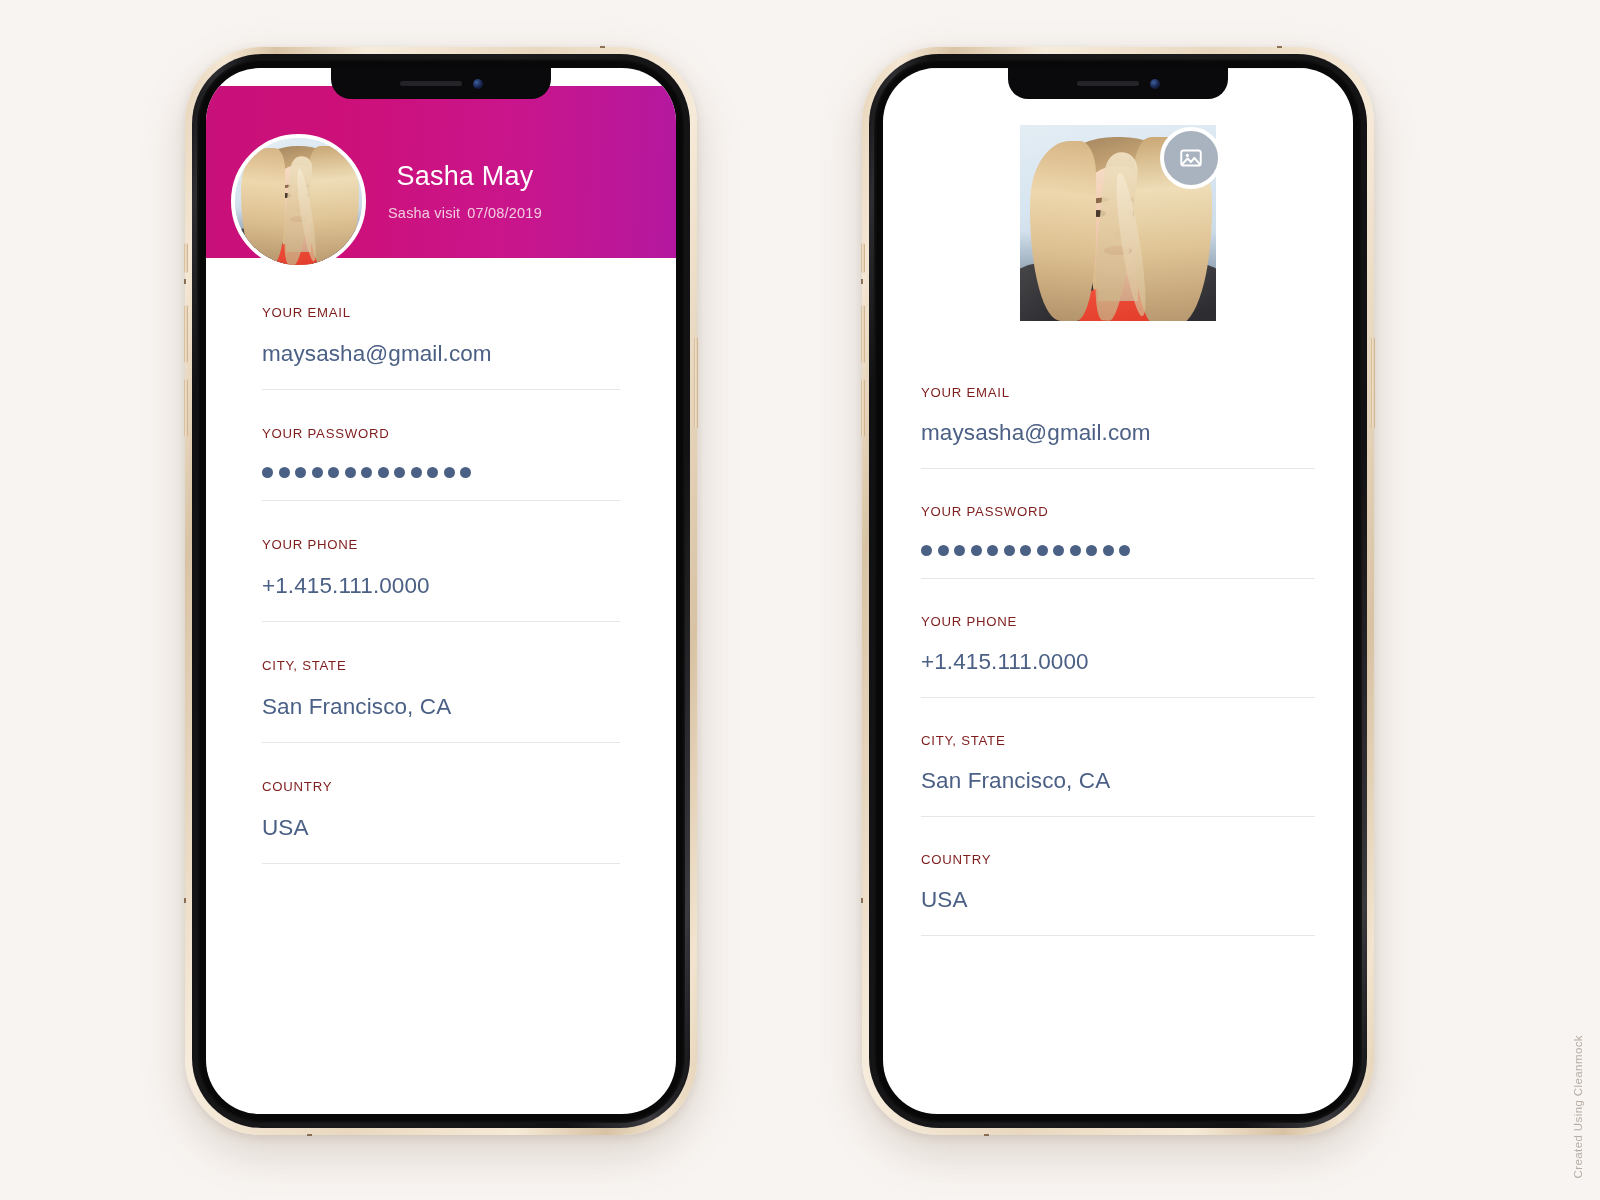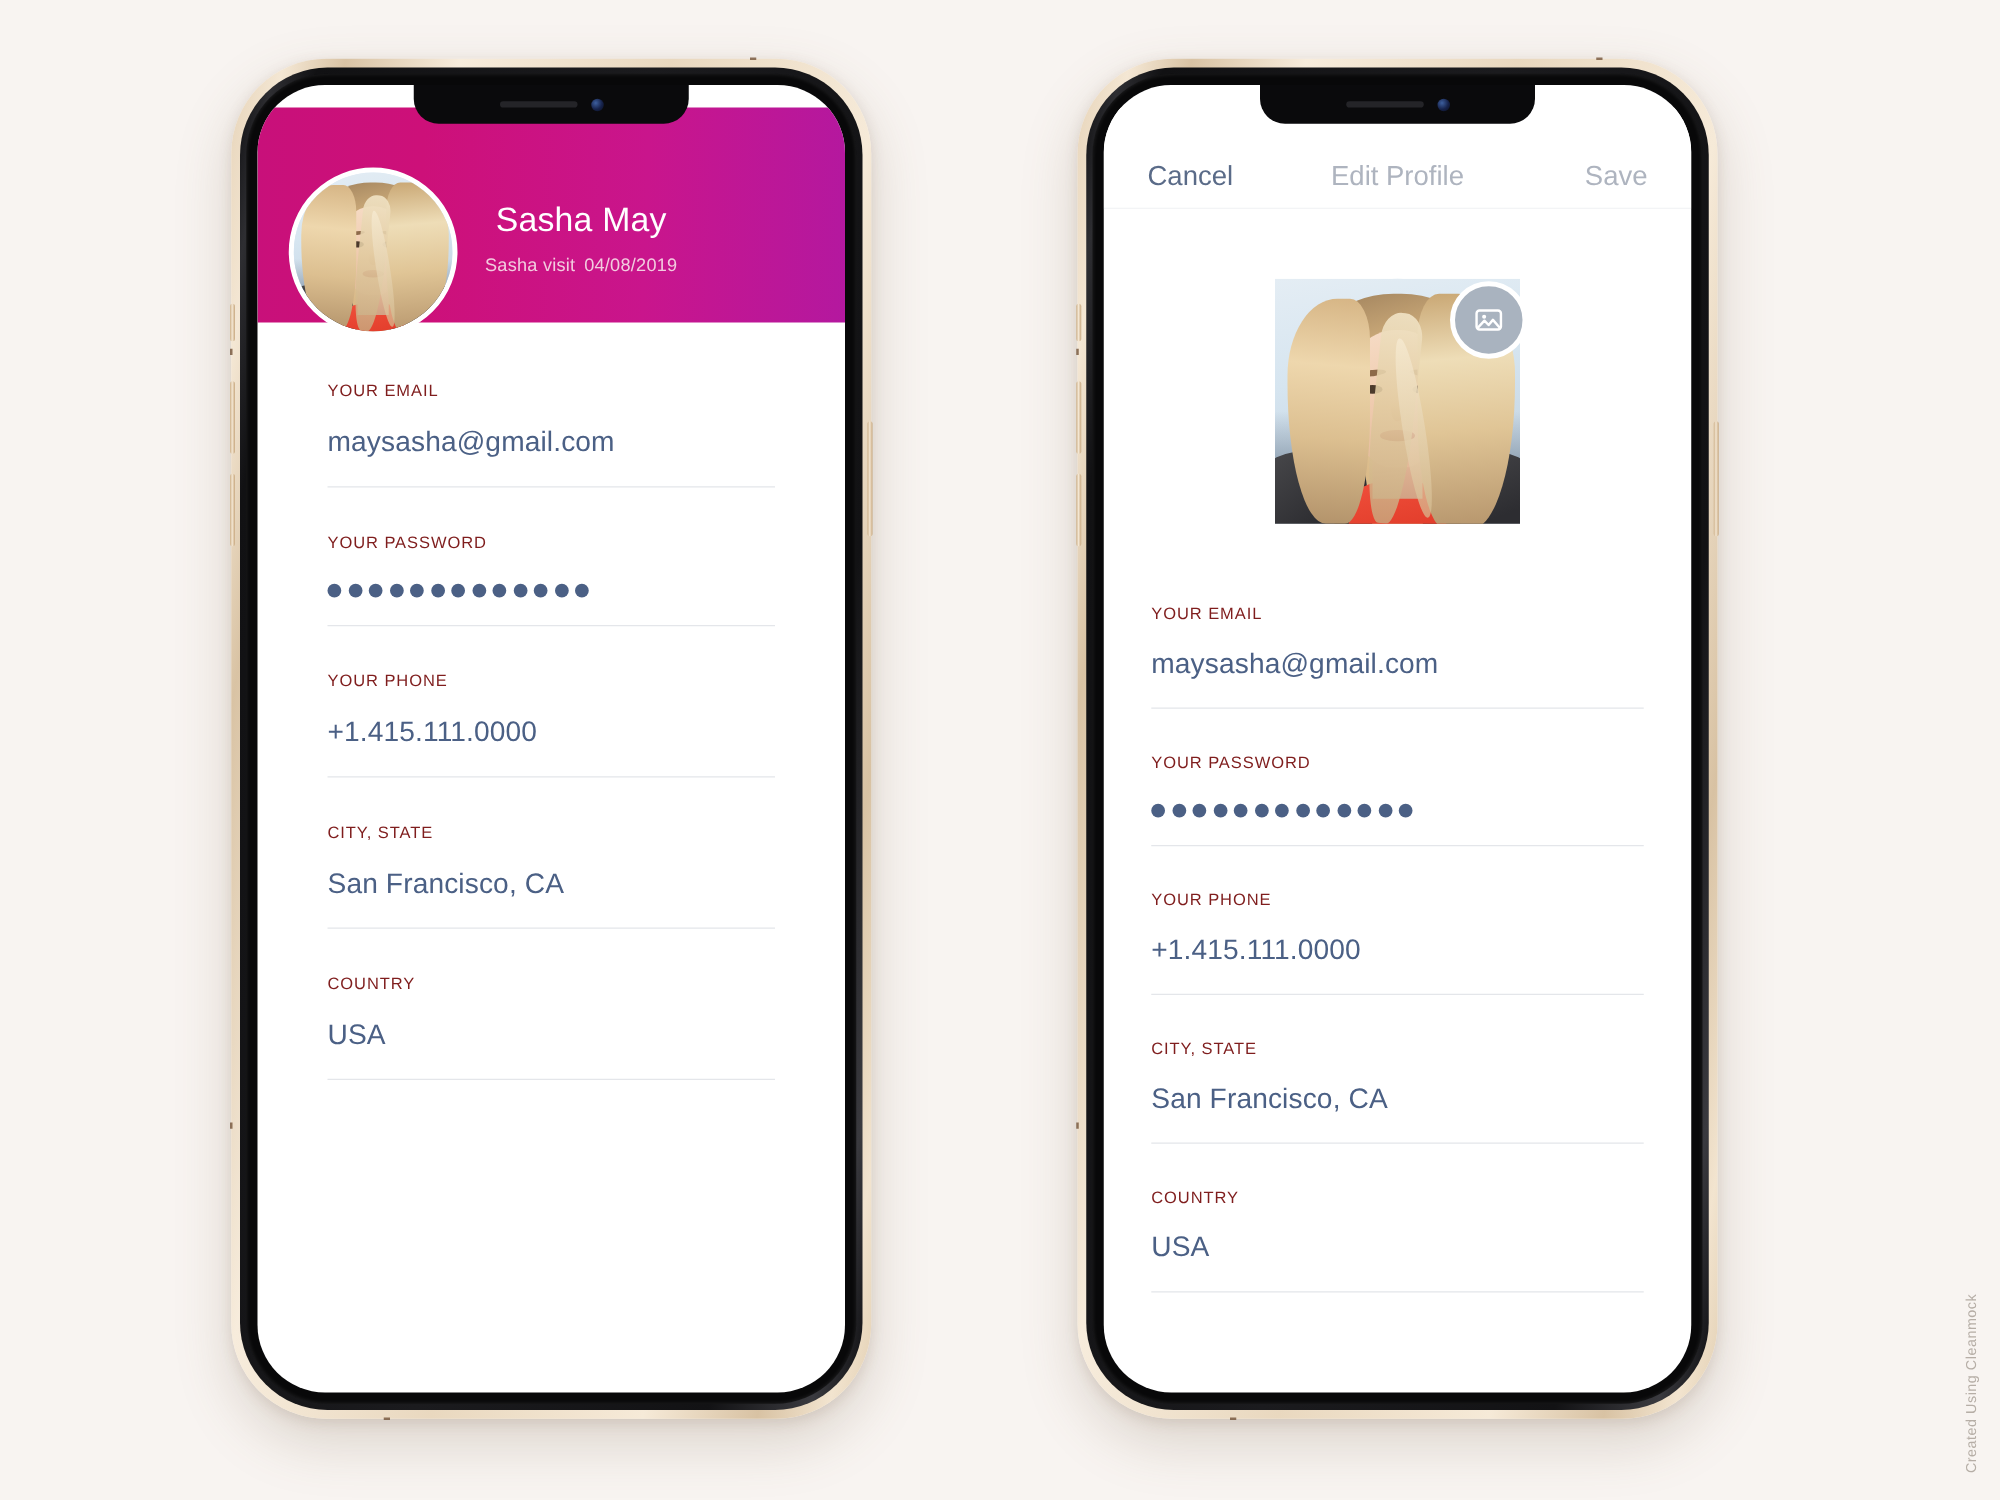--- a/index.html
+++ b/index.html
@@ -423,21 +423,21 @@
             <div class="p-hairL"></div>
               <div class="p-hairR"></div>
             <div class="p-strand"></div>
               <div class="p-strand2"></div>
           </div>
         </div>
 
         <div class="banner-text">
           <div class="banner-name">Sasha May</div>
           <div class="banner-sub">
-            <span>Sasha visit</span><span class="gapped">04/08/2019</span>
+            <span>Sasha visit</span><span class="gapped">07/08/2019</span>
           </div>
         </div>
       </div>
 
       <div class="form-left">
 
         <div class="field">
           <div class="field-label">YOUR EMAIL</div>
           <div class="field-value">maysasha@gmail.com</div>
           <div class="field-rule"></div>
@@ -500,25 +500,20 @@
     <span class="antenna ant-bl"></span>
     <span class="antenna ant-br"></span>
 
     <div class="screen">
 
       <div class="notch">
         <span class="notch-speaker"></span>
         <span class="notch-camera"></span>
       </div>
 
-      <div class="navbar">
-        <div class="nav-cancel">Cancel</div>
-        <div class="nav-title">Edit Profile</div>
-        <div class="nav-save">Save</div>
-      </div>
       <div class="nav-rule"></div>
 
       <div class="avatar-wrap">
         <div class="avatar-lg">
           <div class="portrait">
             <div class="p-sky"></div>
               <div class="p-city"></div>
             <div class="p-hairback"></div>
             <div class="p-shoulderL"></div>
               <div class="p-shoulderR"></div>

